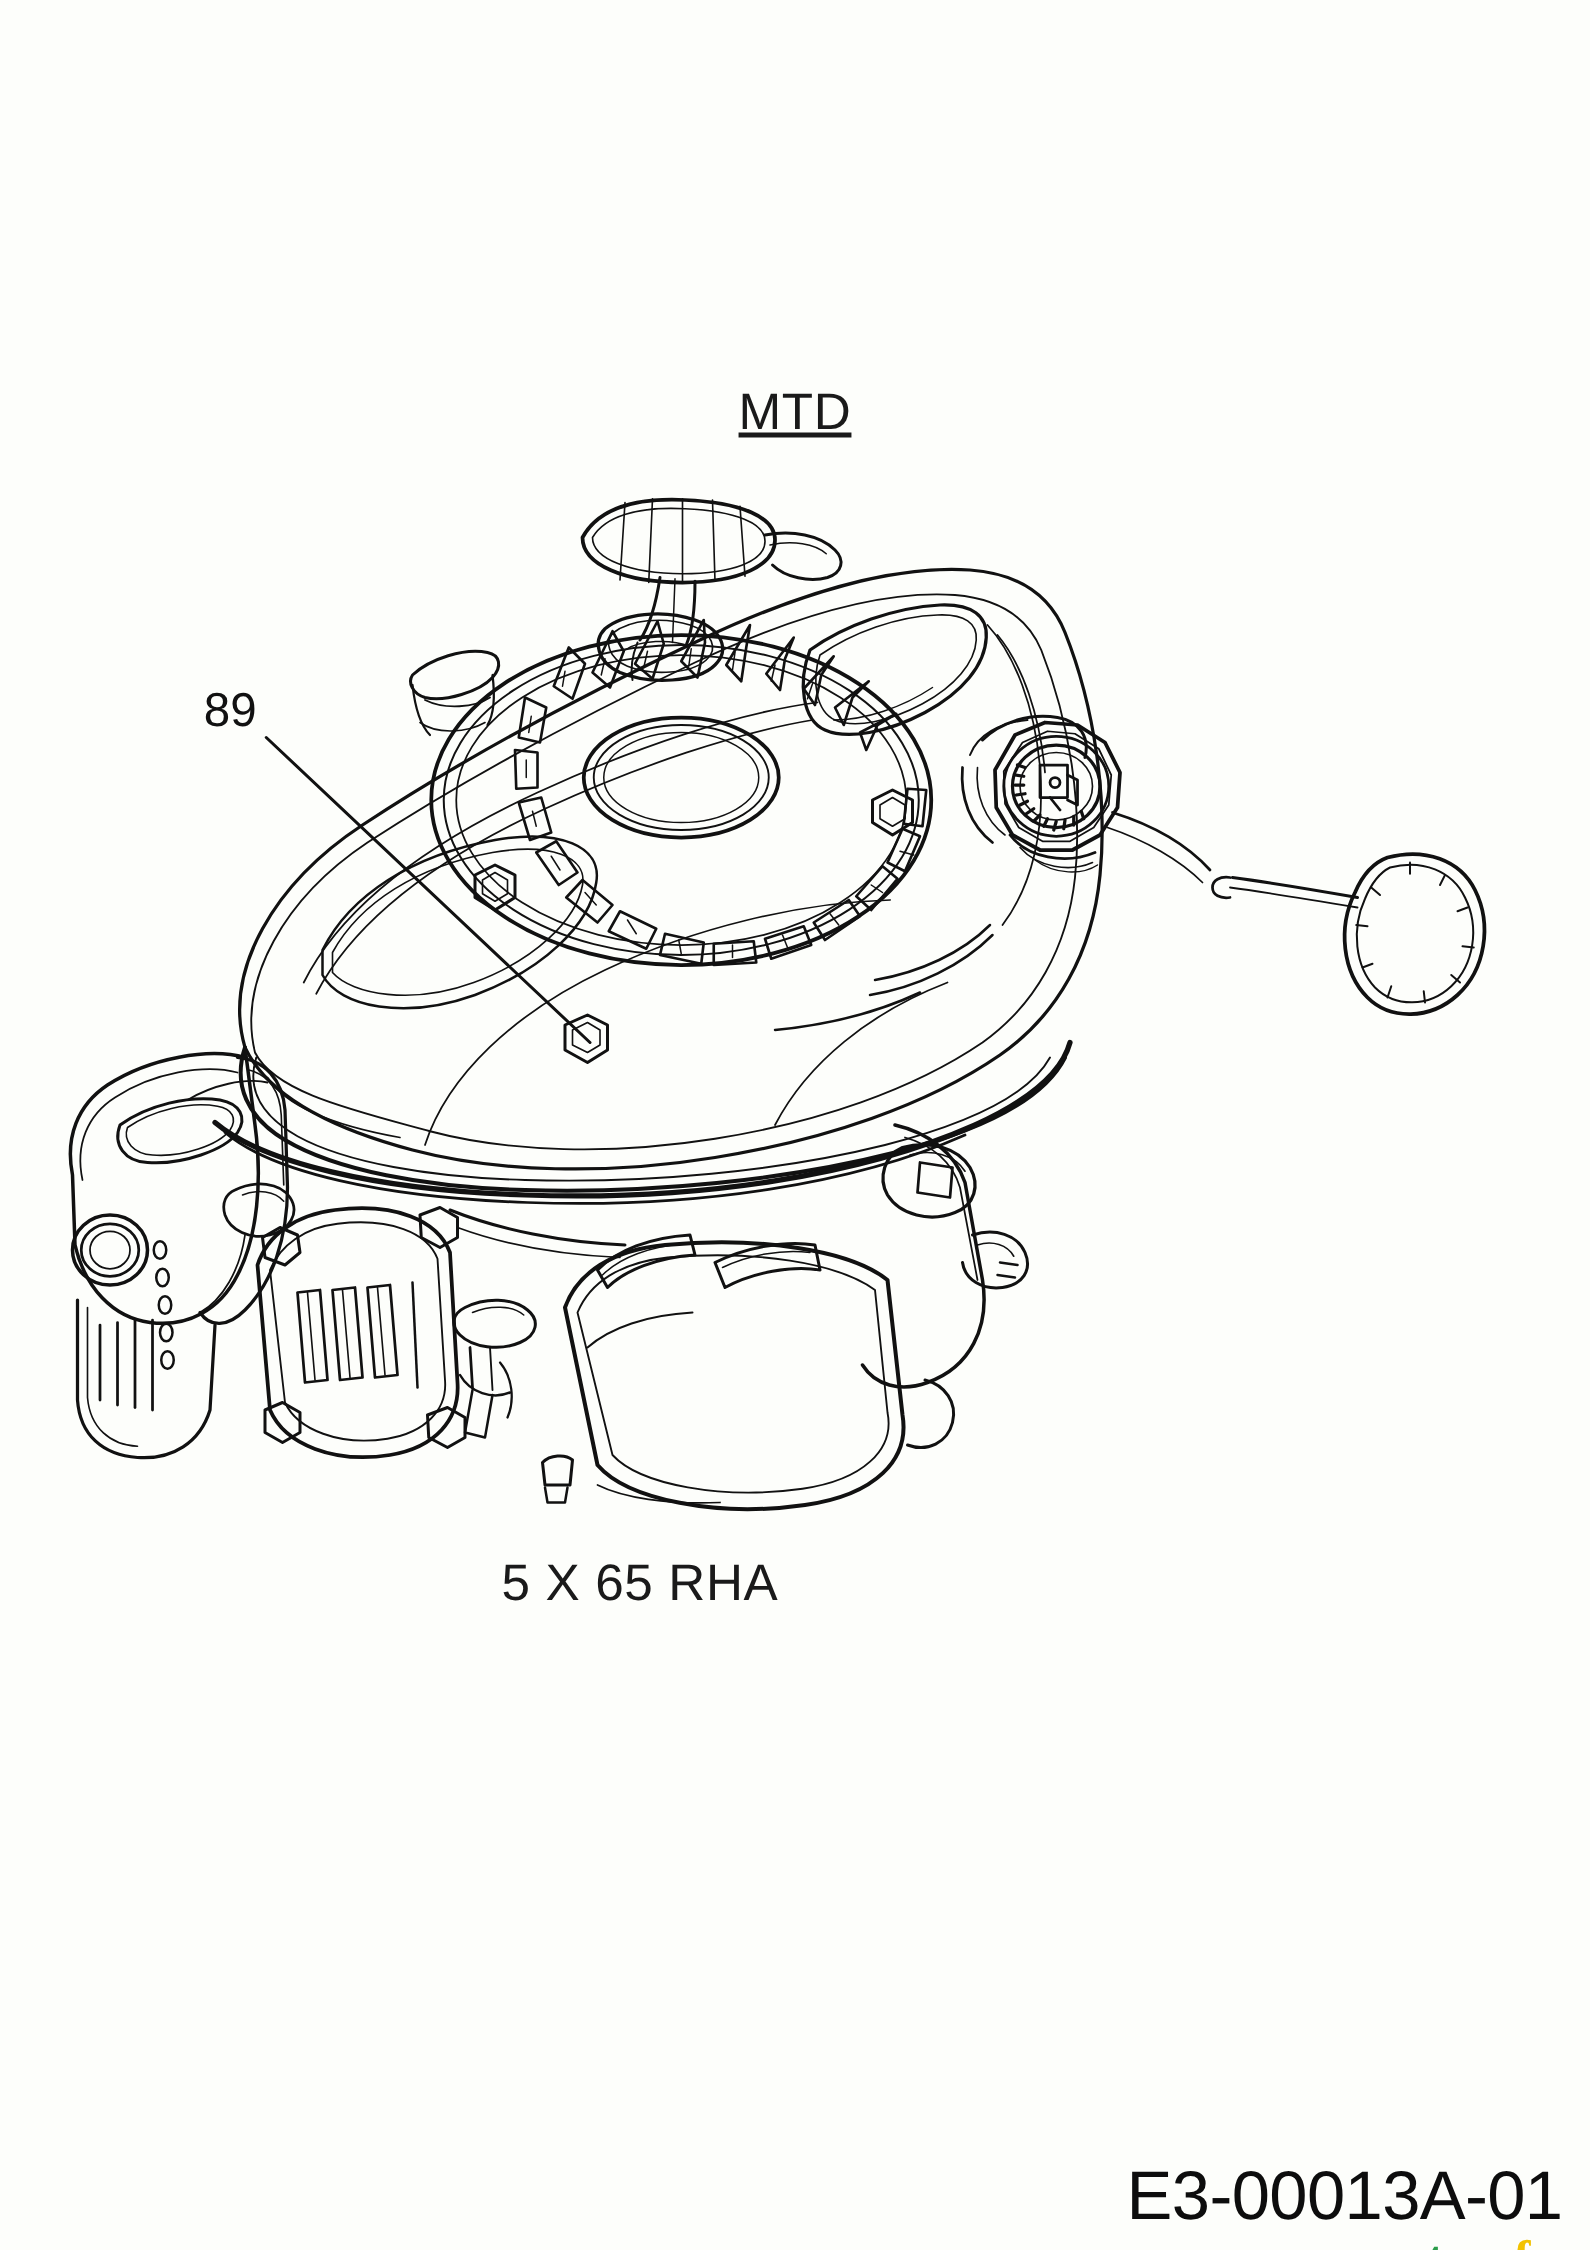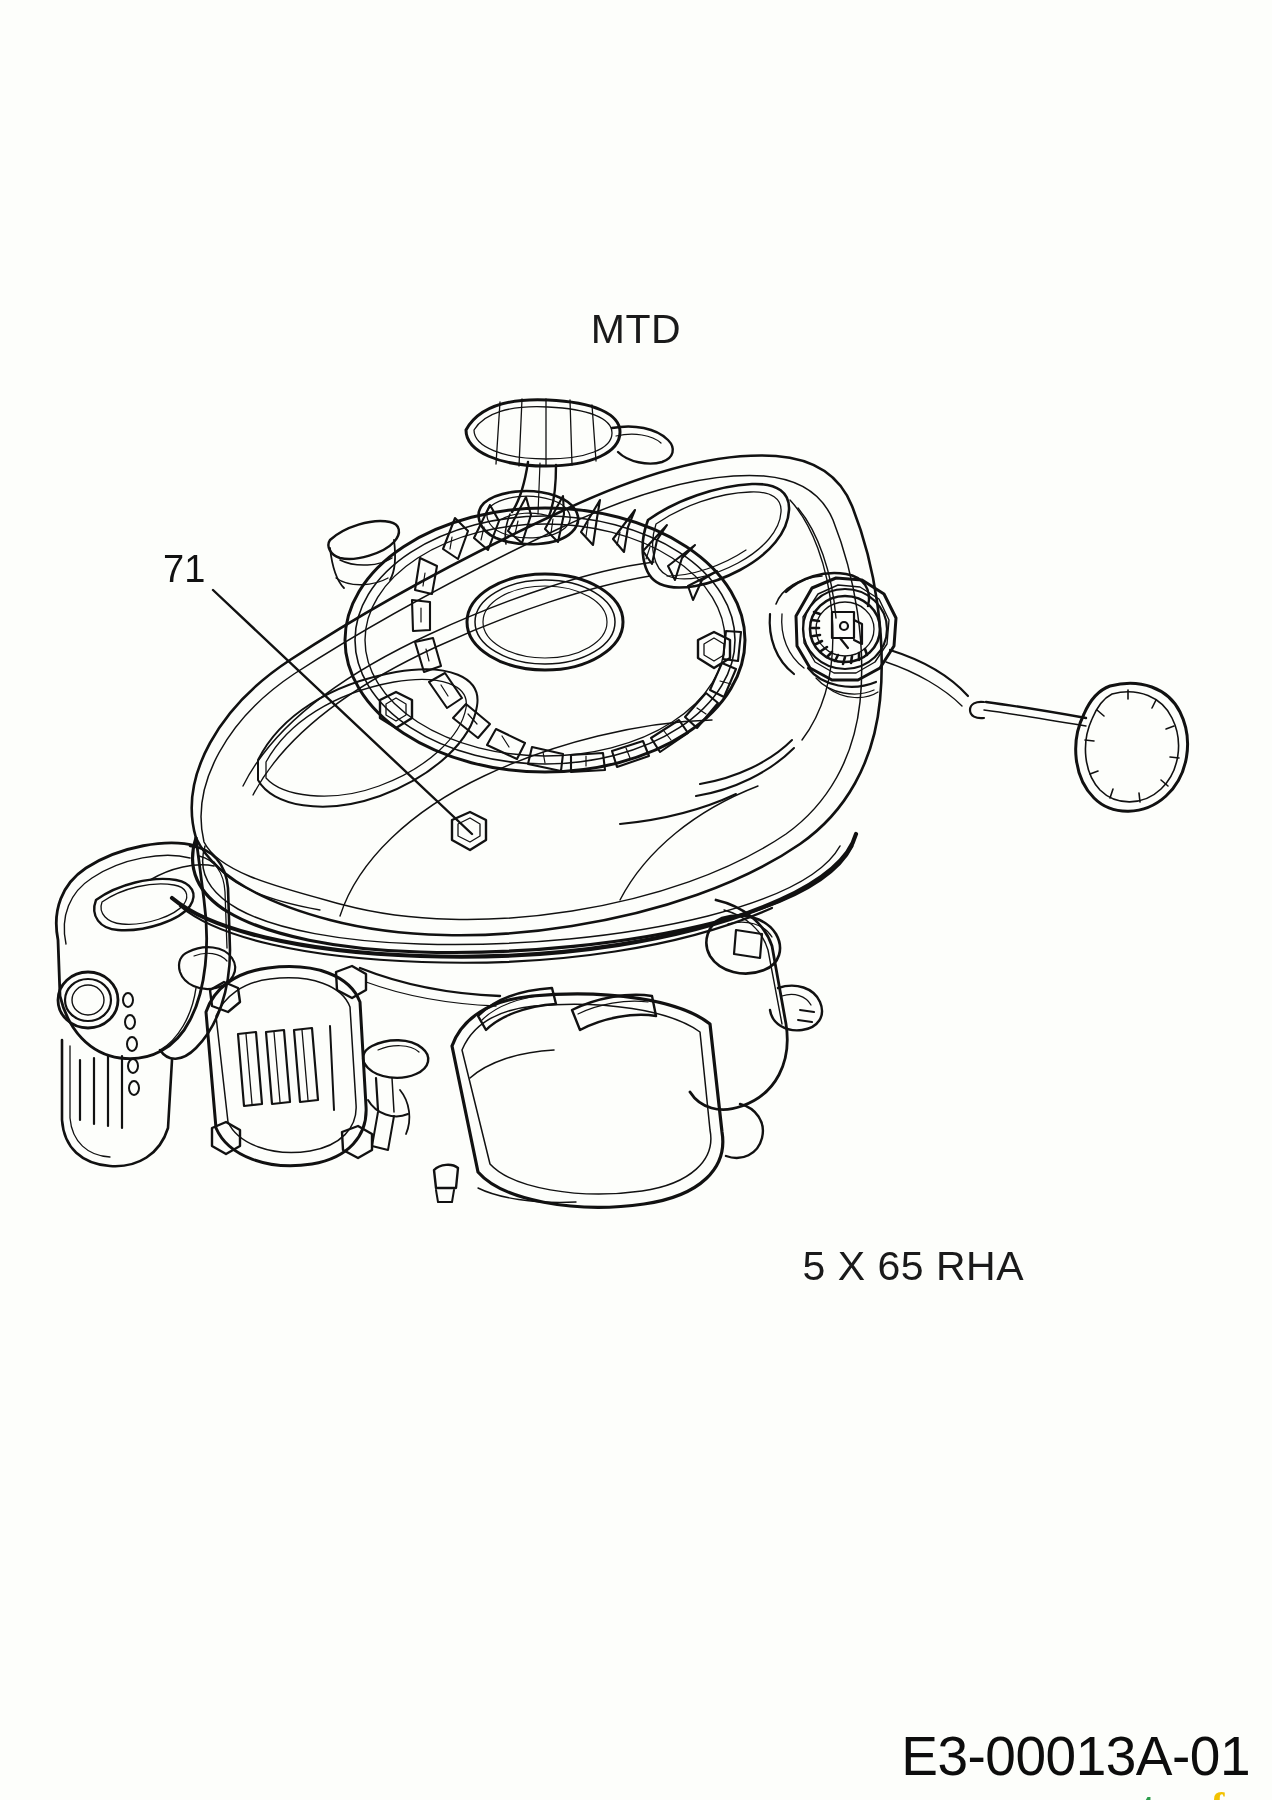--- a/index.html
+++ b/index.html
@@ -22,35 +22,36 @@
   .title-text {
     position: absolute;
     left: 0;
     top: 306px;
     width: 1272px;
     text-align: center;
     font-size: 41px;
     color: #1a1a1a;
     letter-spacing: 0.5px;
     font-family: "Liberation Sans", sans-serif;
+    text-decoration: underline;
   }
   .callout-num {
     position: absolute;
     left: 163px;
     top: 548px;
     font-size: 38px;
     color: #111111;
     font-family: "Liberation Sans", sans-serif;
   }
   .subtitle-text {
     position: absolute;
     left: 0;
     top: 1243px;
     width: 1024px;
-    text-align: right;
+    text-align: center;
     font-size: 41px;
     color: #1a1a1a;
     letter-spacing: 0.5px;
     font-family: "Liberation Sans", sans-serif;
   }
   .partnum-text {
     position: absolute;
     right: 22px;
     top: 1724px;
     font-size: 55px;
@@ -91,21 +92,21 @@
   }
   #drawing svg { display: block; }
 </style>
 </head>
 <body>
 
 <div id="page">
 
   <div class="title-text">MTD</div>
 
-  <div class="callout-num">71</div>
+  <div class="callout-num">89</div>
 
   <div class="subtitle-text">5 X 65 RHA</div>
 
   <div class="partnum-text">E3-00013A-01</div>
 
   <div class="watermark">
     <span style="color: rgb(58, 91, 189);">m</span><span style="color: rgb(232, 148, 26);">o</span><span style="color: rgb(42, 157, 74);">t</span><span style="color: rgb(232, 96, 156);">o</span><span style="color: rgb(217, 45, 45);">r</span><span style="color: rgb(240, 168, 30);">u</span><span style="color: rgb(242, 194, 0);">f</span><span class="wm-de">.de</span>
   </div>
 
   <div id="drawing">

